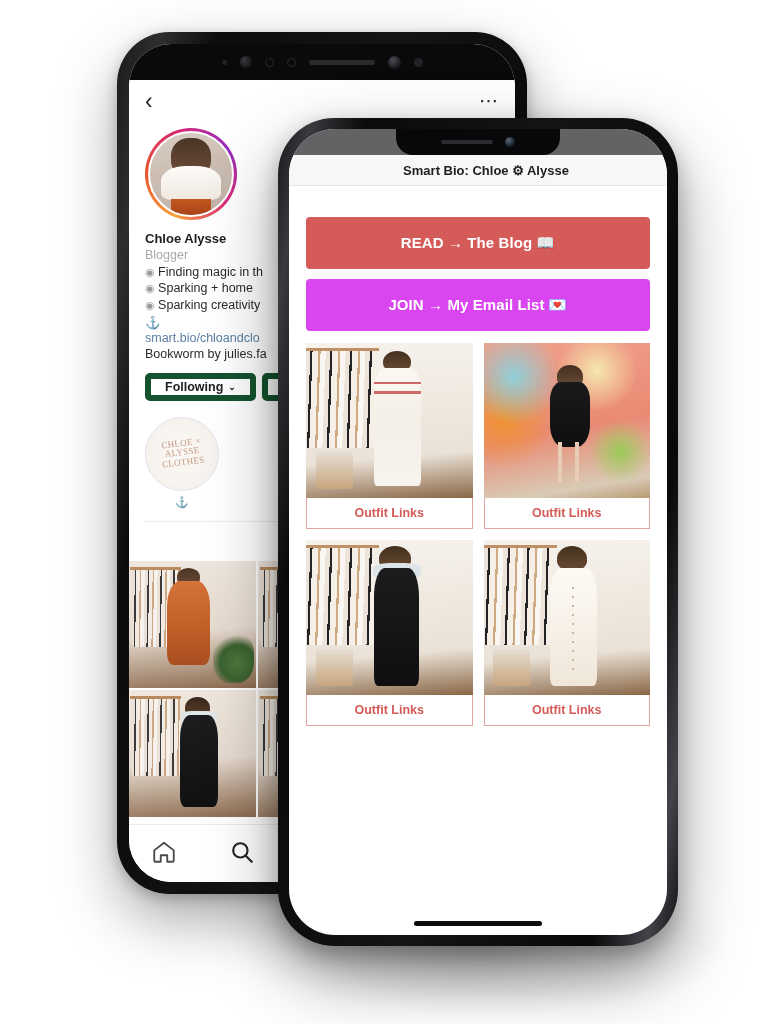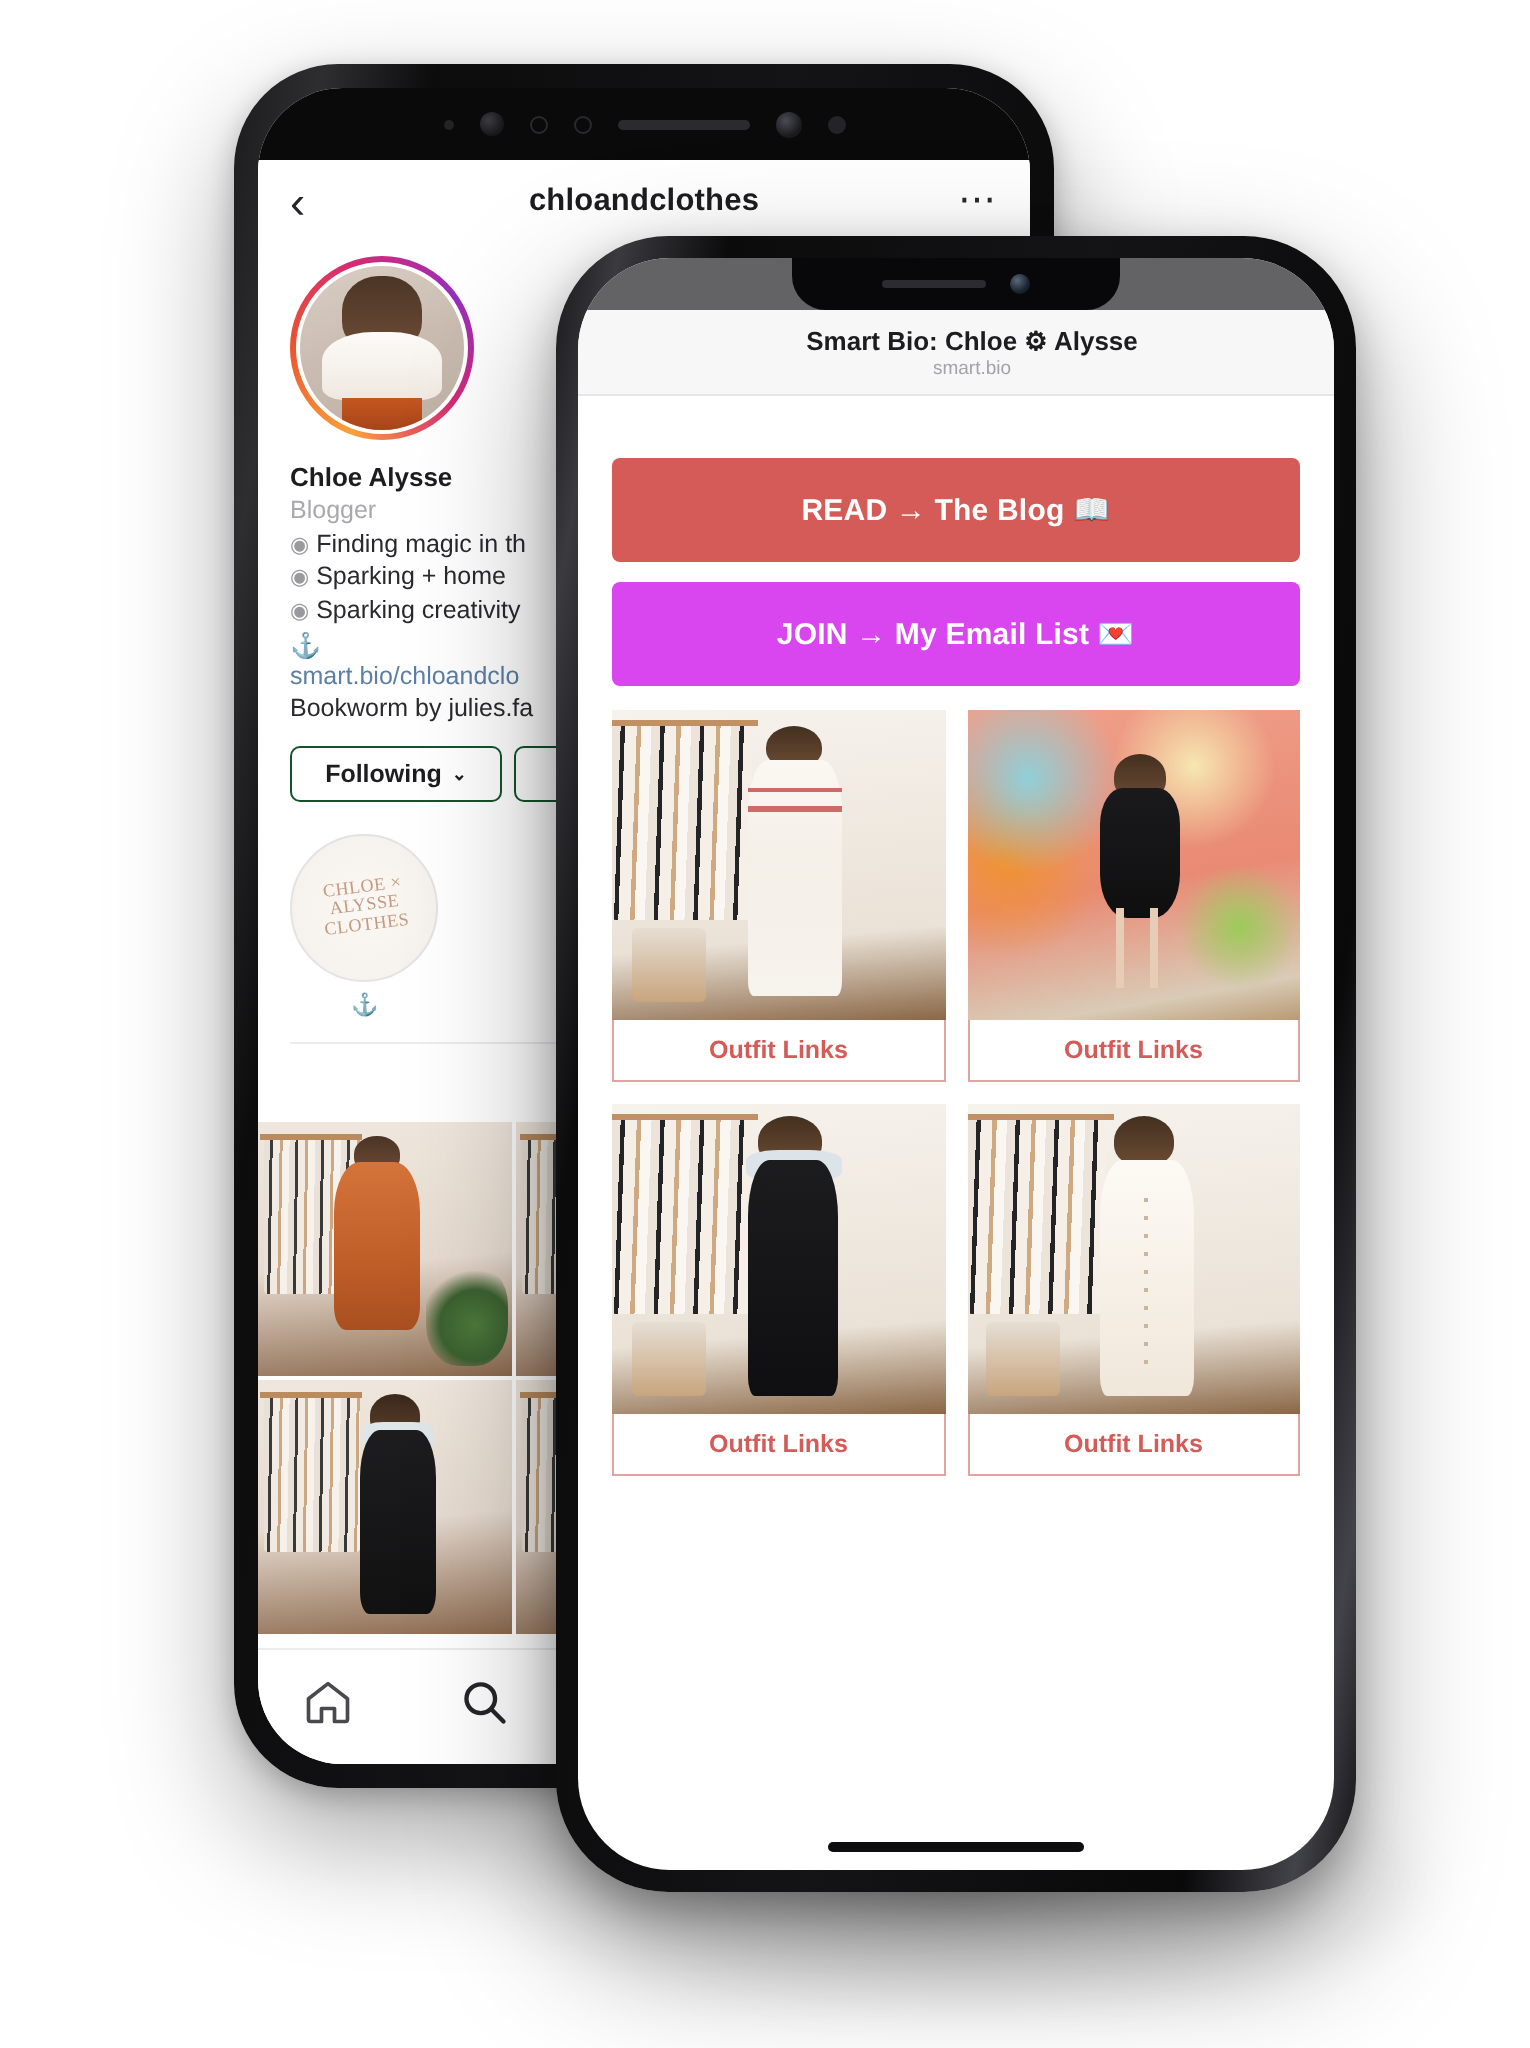--- a/index.html
+++ b/index.html
@@ -90,21 +90,21 @@
   .ig-cat { font-size:12.5px; color:#a9a9ad; margin-top:2px; }
   .ig-bio-line { font-size:12.5px; color:#2a2a2e; margin-top:2.5px; white-space:nowrap; }
   .ig-bio-ic { color:#9a9a9e; font-size:11px; }
   .ig-glyph { font-size:12.5px; color:#3a3a3e; margin-top:3px; letter-spacing:-1px; }
   .ig-link { font-size:12.5px; color:#5b7fa6; margin-top:1px; white-space:nowrap; }
   .ig-followed { font-size:12.5px; color:#2a2a2e; margin-top:2px; white-space:nowrap; }
   .ig-followed b { font-weight:400; }
 
   .ig-btn-row { display:flex; gap:6px; margin-top:12px; }
   .ig-btn {
-    height:28px; border:1px solid #14532d; border-radius:5px; background:#fff;
+    height:28px; border:6px solid #14532d; border-radius:5px; background:#fff;
     display:flex; align-items:center; justify-content:center; gap:5px;
     font-size:12.5px; font-weight:700; color:#1d1d20; padding:0 14px;
   }
   .ig-btn.wide { min-width:106px; }
   .ig-btn.sq { width:60px; padding:0; }
   .chev { font-size:9px; }
 
   .ig-hl { margin-top:16px; width:74px; }
   .ig-hl-circle {
     width:74px; height:74px; border-radius:50%; border:1px solid #e3e3e6;
@@ -297,21 +297,20 @@
         <span class="bb-dot-m"></span>
         <span class="bb-ring"></span>
         <span class="bb-ring"></span>
         <span class="bb-speaker"></span>
         <span class="bb-cam"></span>
         <span class="bb-dot-l"></span>
       </div>
 
       <div class="ig-nav">
         <span class="ig-back">‹</span>
-        <span class="ig-title">chloandclothes</span>
         <span class="ig-dots">⋯</span>
       </div>
 
       <div class="ig-body">
 
         <div class="ig-avatar-ring">
           <div class="ig-avatar-inner">
             <span class="ig-av-hair"></span>
             <span class="ig-av-top"></span>
             <span class="ig-av-skirt"></span>
@@ -440,21 +439,20 @@
 
       <div class="fb-statusarea">
         <div class="fb-notch">
           <span class="fb-speaker"></span>
           <span class="fb-cam"></span>
         </div>
       </div>
 
       <div class="sb-header">
         <div class="sb-header-title">Smart Bio: Chloe ⚙ Alysse</div>
-        <div class="sb-header-url">smart.bio</div>
       </div>
 
       <div class="sb-content">
 
 
         <div class="sb-buttons">
           <div class="sb-btn" style="background:#d45b58">
             <span>READ → The Blog 📖</span>
           </div>
           <div class="sb-btn" style="background:#d946ef">

